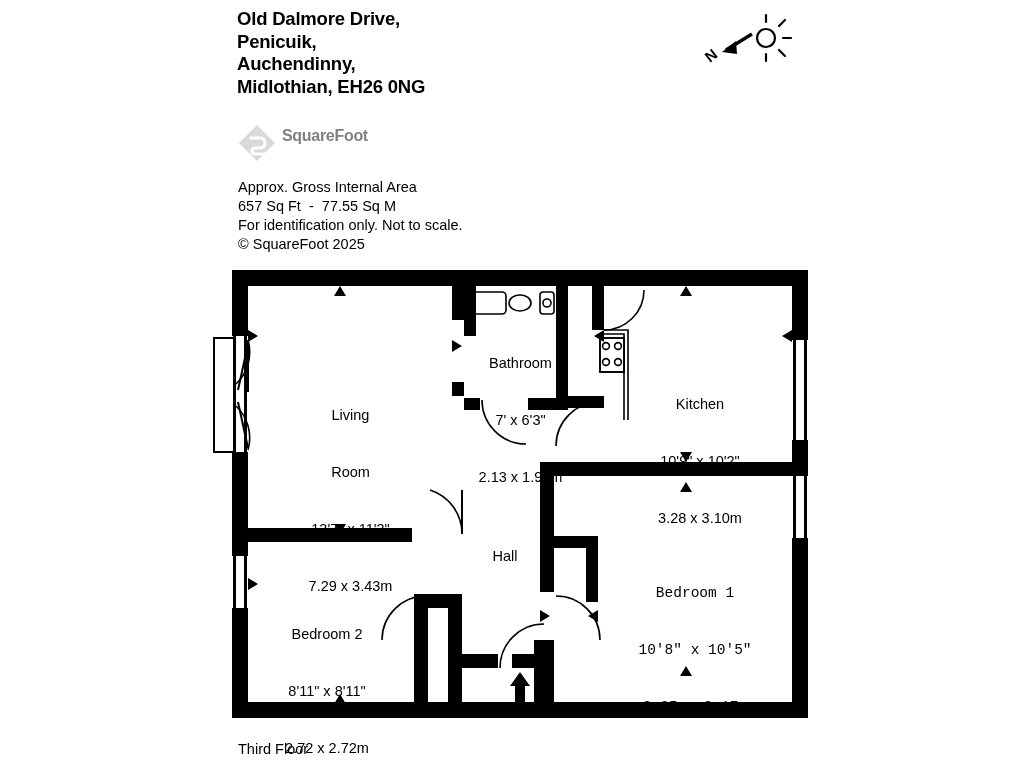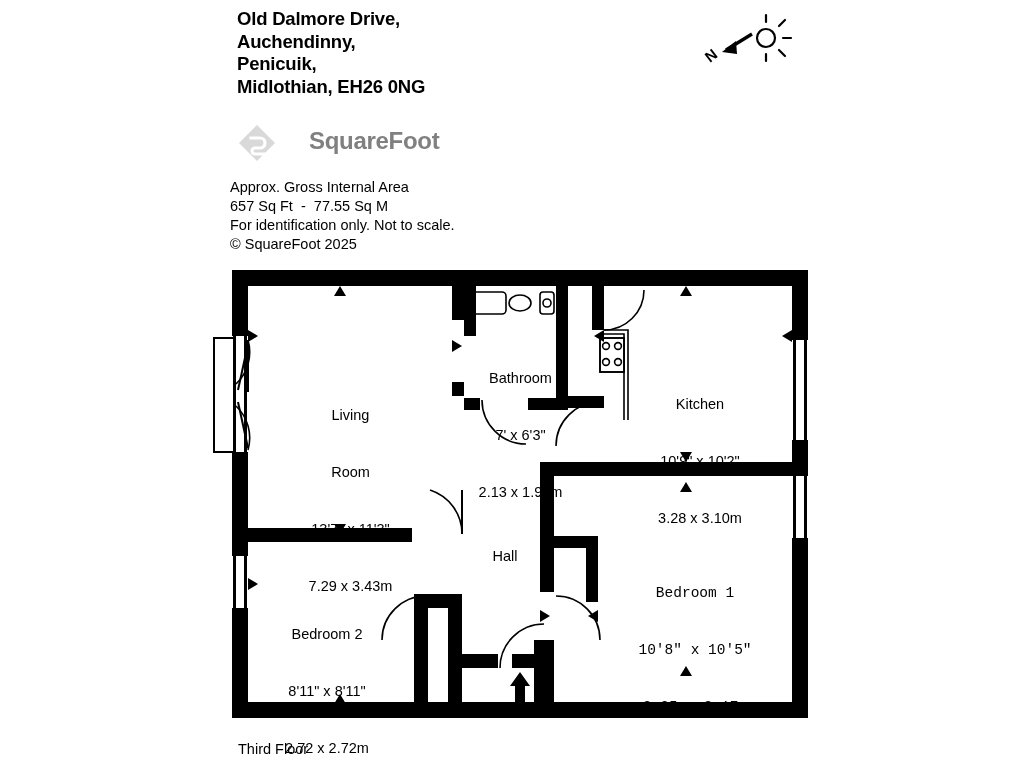--- a/index.html
+++ b/index.html
@@ -44,31 +44,30 @@
     position: absolute;
     left: 0;
     top: 0;
     width: 38px;
     height: 38px;
   }
   .logo .wordmark {
     position: absolute;
     left: 44px;
     top: 3px;
-    font-size: 24px;
+    font-size: 16px;
     font-weight: bold;
     color: #808080;
     letter-spacing: -0.3px;
-    margin-left: 27px;
   }
 
   
   .notes {
     position: absolute;
-    left: 230px;
+    left: 238px;
     top: 178px;
     font-size: 14.5px;
     line-height: 19px;
   }
   .notes div { white-space: pre; }
 
   
   .compass {
     position: absolute;
     left: 700px;
@@ -90,42 +89,42 @@
   .room-label {
     position: absolute;
     text-align: center;
     font-size: 14.5px;
     line-height: 19px;
     white-space: pre;
   }
   .room-label .name { font-weight: normal; }
 
   .lbl-living { left: 248px; top: 368px; width: 205px; }
-  .lbl-bath   { left: 438px; top: 331px; width: 165px; }
+  .lbl-bath   { left: 438px; top: 316px; width: 165px; }
   .lbl-kitchen{ left: 610px; top: 357px; width: 180px; }
   .lbl-bed1   { left: 600px; top: 546px; width: 190px; font-family: Liberation Mono, monospace; }
   .lbl-bed2   { left: 232px; top: 587px; width: 190px; }
   .lbl-hall   { left: 455px; top: 509px; width: 100px; }
 
   .floor-caption {
     position: absolute;
     left: 238px;
     top: 741px;
     font-size: 14.5px;
   }
 </style>
 </head>
 <body>
 
 <div id="page">
 
   <div class="address">
     <div>Old Dalmore Drive,</div>
+    <div>Penicuik,</div>
     <div>Auchendinny,</div>
-    <div>Penicuik,</div>
     <div>Midlothian, EH26 0NG</div>
   </div>
 
   <div class="logo">
     <span class="mark">
       <svg width="38" height="38" viewBox="0 0 38 38">
         <path d="M19 1 L37 19 L19 37 L1 19 Z" fill="#d9d9d9"></path>
         <path d="M13 14 h9 a5 5 0 0 1 0 10 h-5 a3 3 0 0 0 0 6 h9" fill="none" stroke="#ffffff" stroke-width="3.2" stroke-linecap="square"></path>
       </svg>
     </span>

